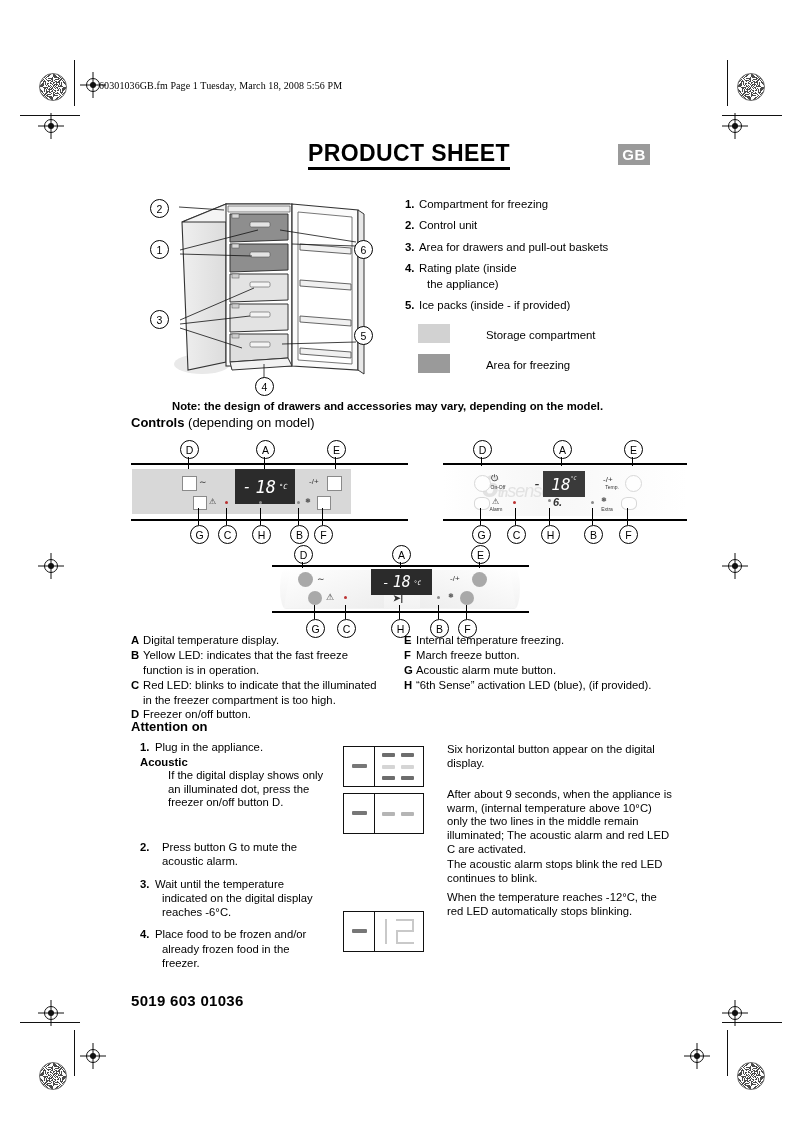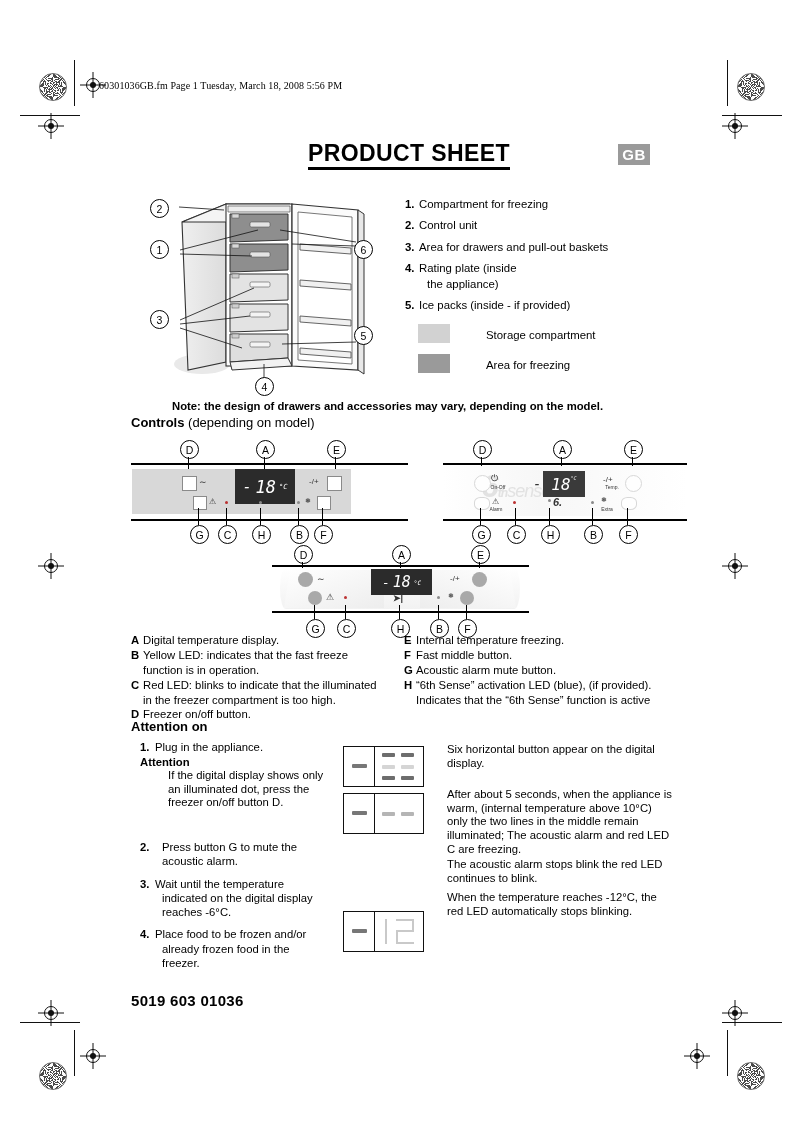--- a/index.html
+++ b/index.html
@@ -482,40 +482,39 @@
   </div>
 </div>
 
 <div class="legend col2">
   <div class="lrow">
     <span class="lkey">E</span>
     <span>Internal temperature freezing.</span>
   </div>
   <div class="lrow">
     <span class="lkey">F</span>
-    <span>Fast middle button.</span>
+    <span>March freeze button.</span>
   </div>
   <div class="lrow">
     <span class="lkey">G</span>
     <span>Acoustic alarm mute button.</span>
   </div>
   <div class="lrow" style="margin-top:1px;">
     <span class="lkey">H</span>
     <span>“6th Sense” activation LED (blue), (if provided).</span>
   </div>
-  <div class="lind">Indicates that the “6th Sense” function is active</div>
 </div>
 
 <div class="swhead">Attention on</div>
 <div class="swcol">
   <div class="sitem">
     <span class="sn">1.</span>
     <span>Plug in the appliance.</span>
   </div>
-  <div class="attn">Attention</div>
+  <div class="attn">Acoustic</div>
   <div class="sub">If the digital display shows only</div>
   <div class="sub">an illuminated dot, press the</div>
   <div class="sub">freezer on/off button D.</div>
 
   <div class="sitem" style="margin-top:31px;">
     <span class="sn" style="min-width:22px;">2.</span>
     <span>Press button G to mute the</span>
   </div>
   <div style="margin-left:22px;">acoustic alarm.</div>
 
@@ -563,25 +562,25 @@
     <div style="position:absolute;left:0;top:11px;width:2px;height:12px;background:#c9c9c9;"></div>
     <div style="position:absolute;left:0;bottom:0;width:18px;height:2px;background:#c9c9c9;"></div>
   </div>
 </div>
 
 <div class="rcol" style="top:743px;">
   <div>Six horizontal button appear on the digital</div>
   <div>display.</div>
 </div>
 <div class="rcol" style="top:788px;">
-  <div>After about 5 seconds, when the appliance is</div>
+  <div>After about 9 seconds, when the appliance is</div>
   <div>warm, (internal temperature above 10°C)</div>
   <div>only the two lines in the middle remain</div>
   <div>illuminated; The acoustic alarm and red LED</div>
-  <div>C are freezing.</div>
+  <div>C are activated.</div>
 </div>
 <div class="rcol" style="top:858px;">
   <div>The acoustic alarm stops blink the red LED</div>
   <div>continues to blink.</div>
 </div>
 <div class="rcol" style="top:891px;">
   <div>When the temperature reaches -12°C, the</div>
   <div>red LED automatically stops blinking.</div>
 </div>
 

